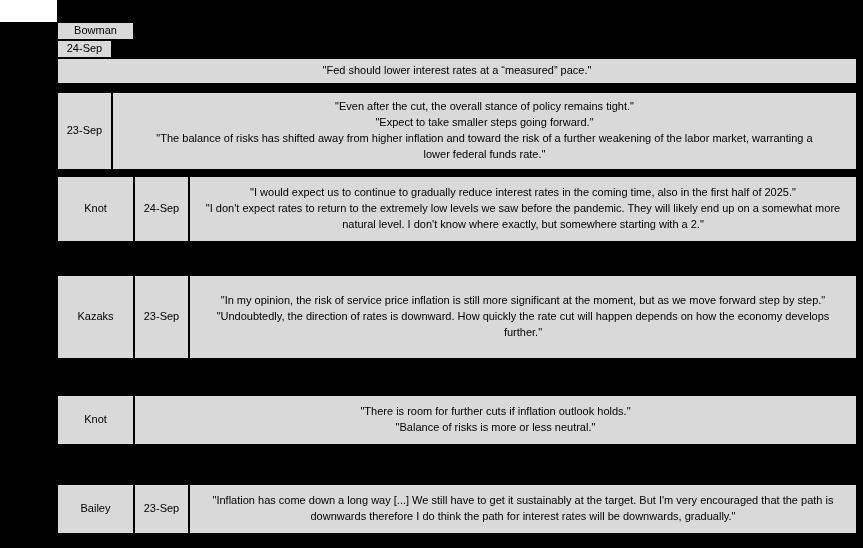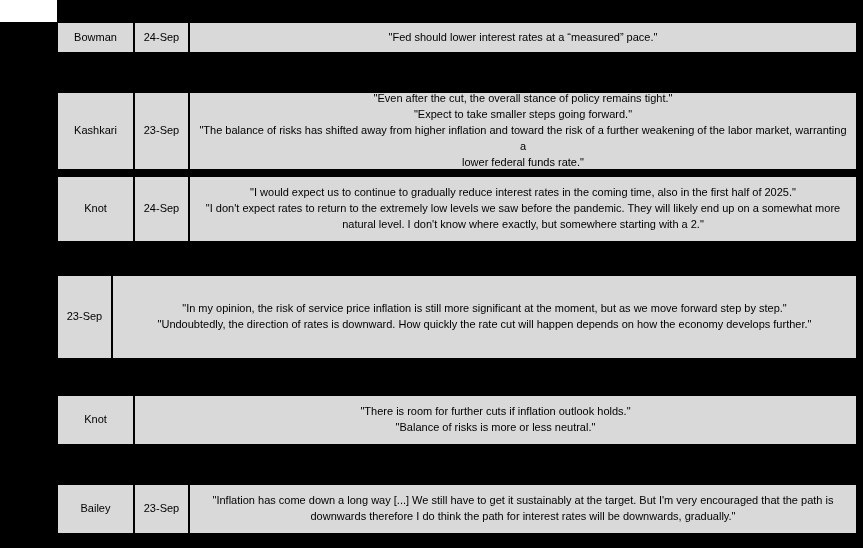--- a/index.html
+++ b/index.html
@@ -70,32 +70,31 @@
     width: 100%;
   }
 </style>
 </head>
 <body>
 
 <div id="top-left-box"></div>
 
 <div id="rows-container">
     <div class="spacer" style="height: 22px;"></div>
-    <div class="row" style="height: 31px;">
+    <div class="row" style="height: 31px; flex-direction: column;">
       <div class="cell cell-speaker">Bowman</div>
       <div class="cell cell-date">24-Sep</div>
       <div class="cell cell-quote">
         <div style="width: 100%;">
           <span class="quote-line">"Fed should lower interest rates at a “measured” pace."</span>
         </div>
       </div>
     </div>
     <div class="spacer" style="height: 39px;"></div>
     <div class="row" style="height: 78px;">
-      <div class="cell cell-speaker">Kashkari</div>
       <div class="cell cell-date">23-Sep</div>
       <div class="cell cell-quote">
         <div style="width: 100%;">
           <span class="quote-line">"Even after the cut, the overall stance of policy remains tight."</span>
           <span class="quote-line">"Expect to take smaller steps going forward."</span>
           <span class="quote-line">"The balance of risks has shifted away from higher inflation and toward the risk of a further weakening of the labor market, warranting a</span>
           <span class="quote-line">lower federal funds rate."</span>
         </div>
       </div>
     </div>
@@ -106,20 +105,21 @@
       <div class="cell cell-quote">
         <div style="width: 100%;">
           <span class="quote-line">"I would expect us to continue to gradually reduce interest rates in the coming time, also in the first half of 2025."</span>
           <span class="quote-line">"I don't expect rates to return to the extremely low levels we saw before the pandemic. They will likely end up on a somewhat more</span>
           <span class="quote-line">natural level. I don't know where exactly, but somewhere starting with a 2."</span>
         </div>
       </div>
     </div>
     <div class="spacer" style="height: 33px;"></div>
     <div class="row" style="height: 84px;">
+      <div class="cell cell-speaker">Kazaks</div>
       <div class="cell cell-date">23-Sep</div>
       <div class="cell cell-quote">
         <div style="width: 100%;">
           <span class="quote-line">"In my opinion, the risk of service price inflation is still more significant at the moment, but as we move forward step by step."</span>
           <span class="quote-line">"Undoubtedly, the direction of rates is downward. How quickly the rate cut will happen depends on how the economy develops further."</span>
         </div>
       </div>
     </div>
     <div class="spacer" style="height: 36px;"></div>
     <div class="row" style="height: 50px;">

